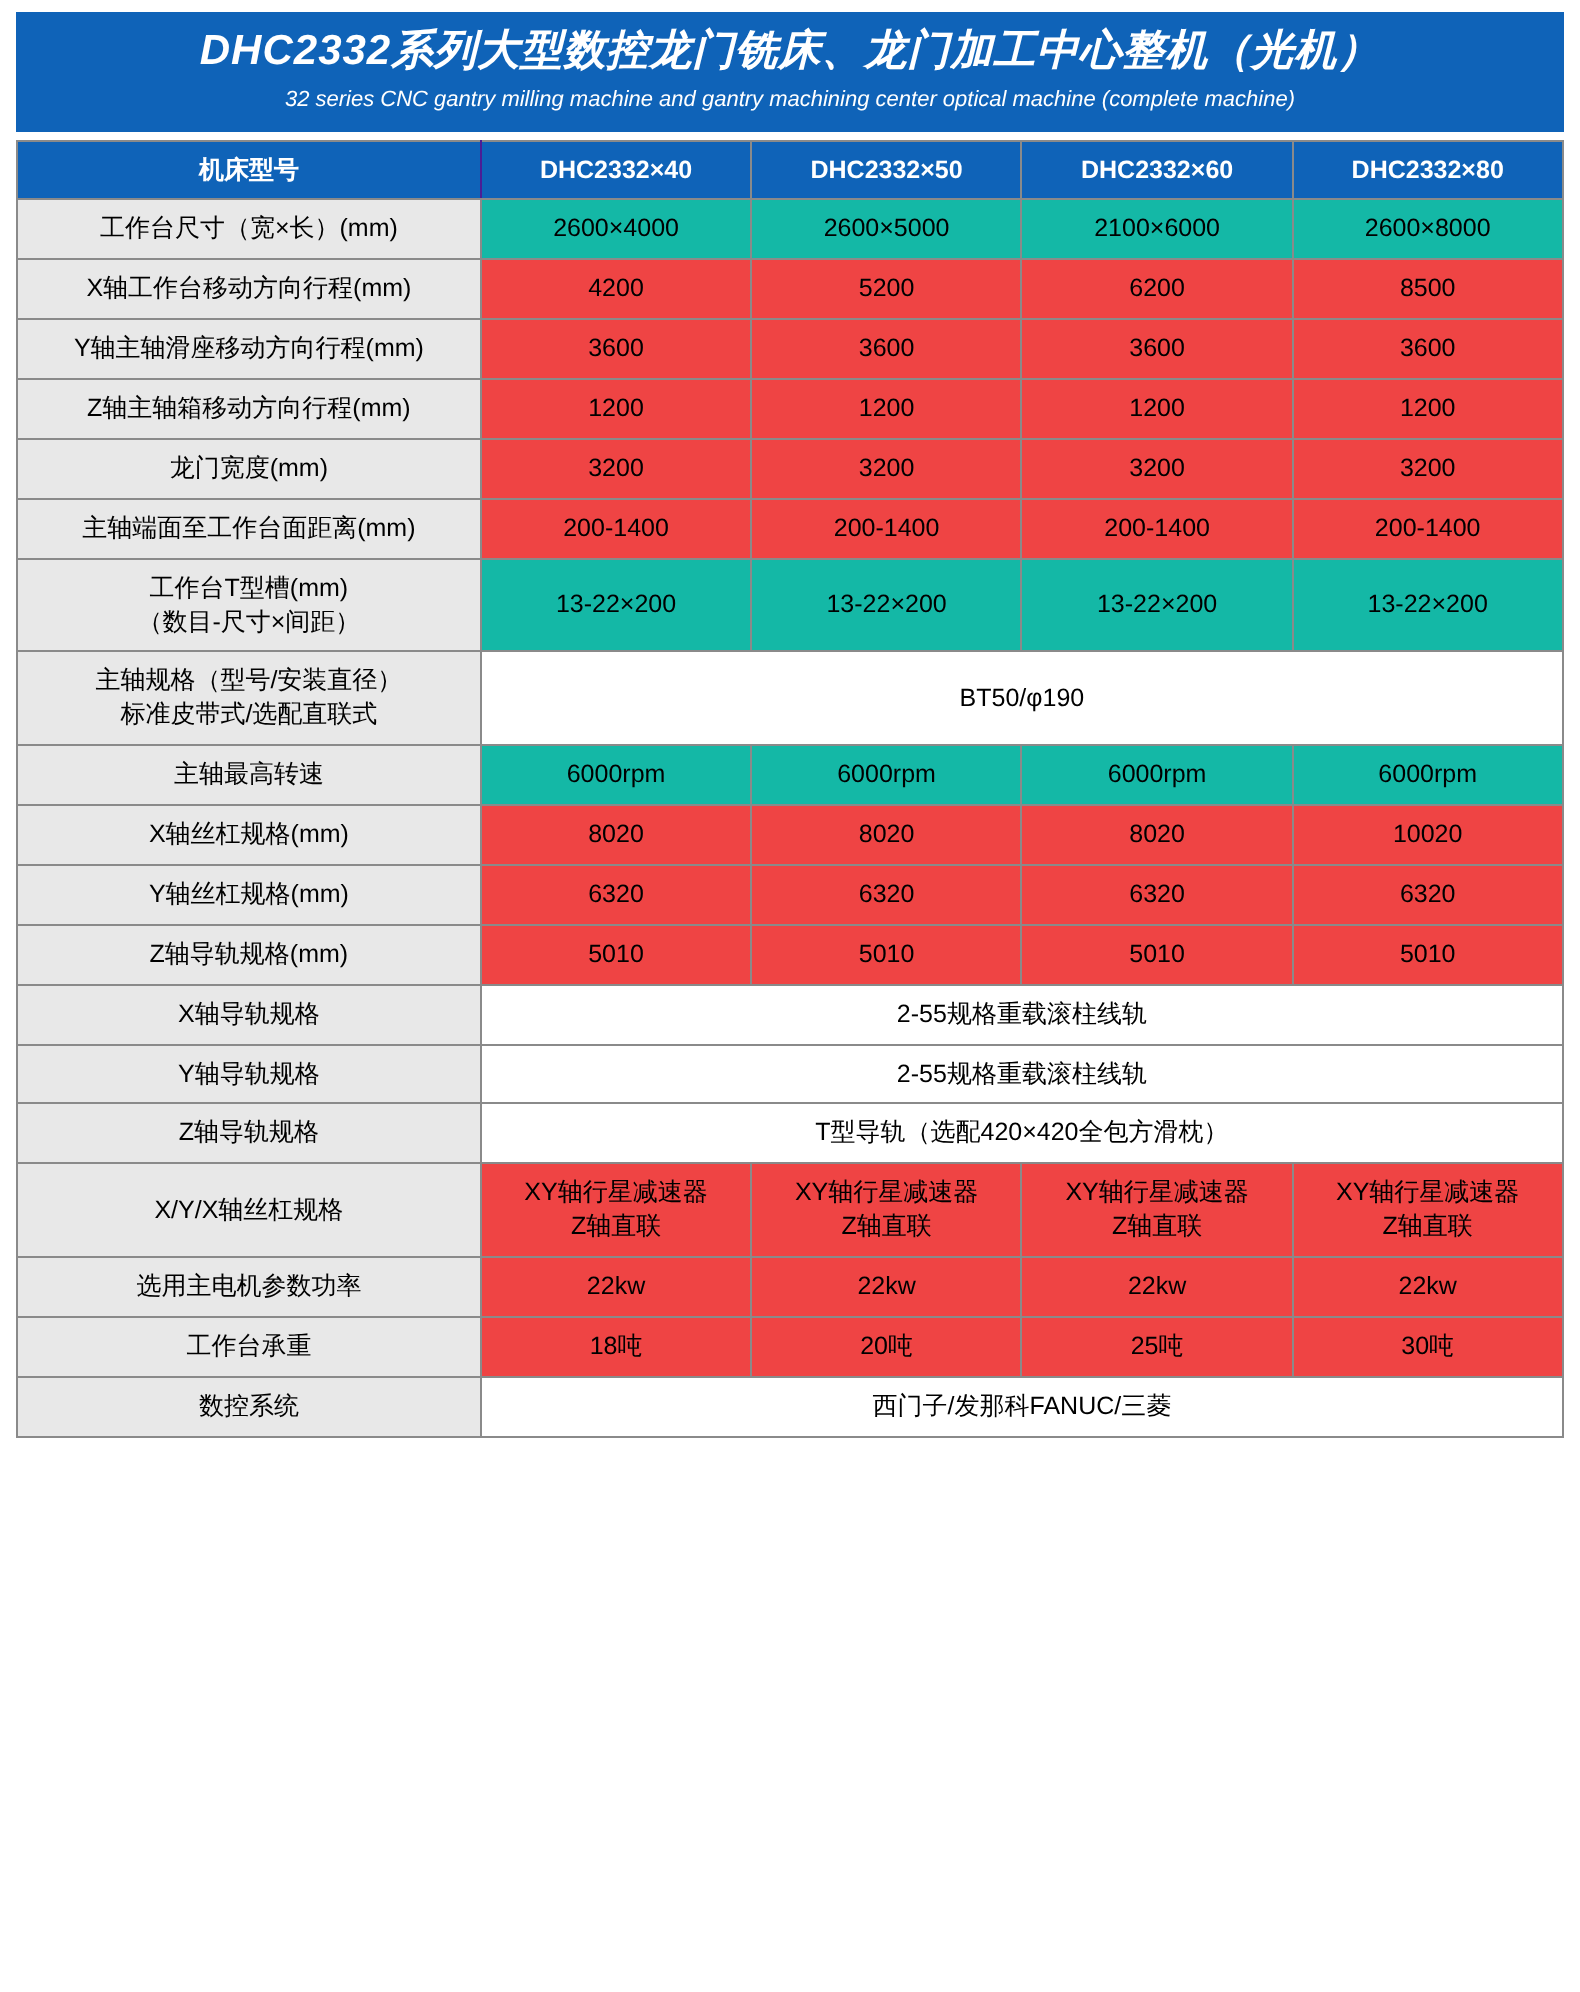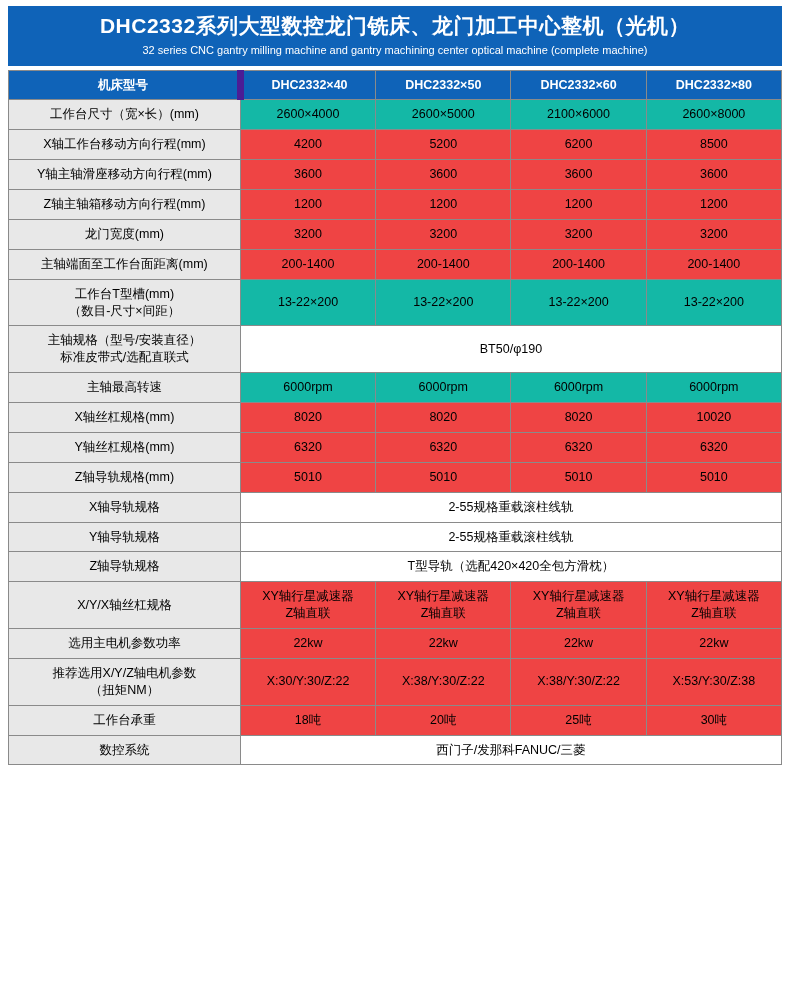--- a/index.html
+++ b/index.html
@@ -21,20 +21,21 @@
     padding: 6px 8px 8px 8px;
     background: #ffffff;
   }
   .title-bar {
     background: #1565c0;
     background: #0f63b8;
     color: #ffffff;
     text-align: center;
     padding: 6px 4px 8px 4px;
     box-sizing: border-box;
+    font-style: italic;
   }
   .title-main {
     font-size: 21px;
     font-weight: bold;
     letter-spacing: 0.5px;
     line-height: 1.3;
   }
   .title-sub {
     font-size: 11px;
     font-weight: normal;
@@ -59,21 +60,21 @@
   }
   thead th {
     background: #0f63b8;
     color: #ffffff;
     font-size: 15px;
     font-weight: bold;
     padding: 11px 3px;
     border: 1px solid #0f63b8;
   }
   thead th.first-col {
-    border-right: 7px solid #4c1d95;
+    border-right: 1px solid #4c1d95;
   }
   .label-cell {
     background: #e8e8e8;
     font-weight: normal;
     font-size: 12.5px;
   }
   tr.alt .val {
     background: #ef4444;
   }
   tr.plain .val {
@@ -233,30 +234,20 @@
           </td>
         </tr>
         <tr class="alt">
           <td class="label-cell">选用主电机参数功率</td>
           <td class="val">22kw</td>
           <td class="val">22kw</td>
           <td class="val">22kw</td>
           <td class="val">22kw</td>
         </tr>
         <tr class="alt">
-          <td class="label-cell two-line">
-            <div>推荐选用X/Y/Z轴电机参数</div>
-            <div>（扭矩NM）</div>
-          </td>
-          <td class="val">X:30/Y:30/Z:22</td>
-          <td class="val">X:38/Y:30/Z:22</td>
-          <td class="val">X:38/Y:30/Z:22</td>
-          <td class="val">X:53/Y:30/Z:38</td>
-        </tr>
-        <tr class="alt">
           <td class="label-cell">工作台承重</td>
           <td class="val">18吨</td>
           <td class="val">20吨</td>
           <td class="val">25吨</td>
           <td class="val">30吨</td>
         </tr>
         <tr class="plain">
           <td class="label-cell">数控系统</td>
           <td colspan="4" class="span-cell">西门子/发那科FANUC/三菱</td>
         </tr>

